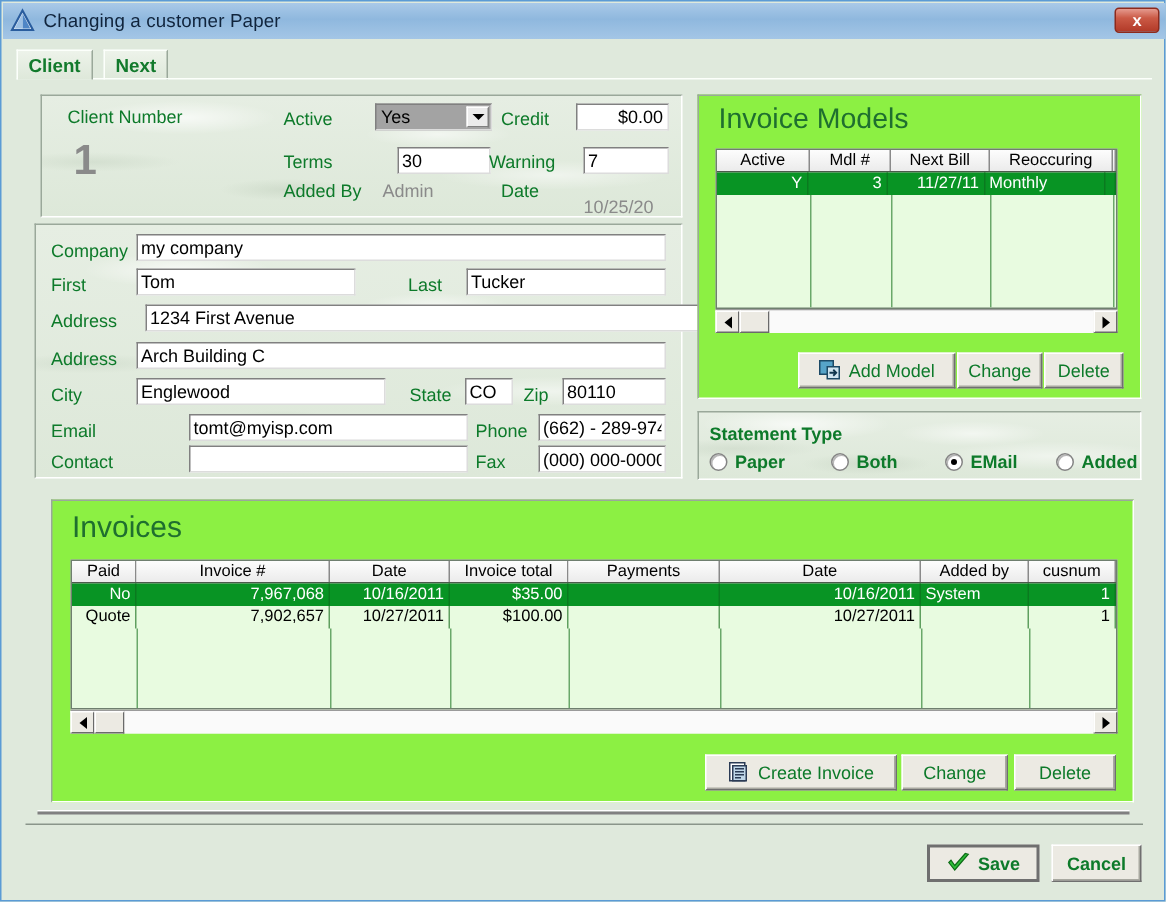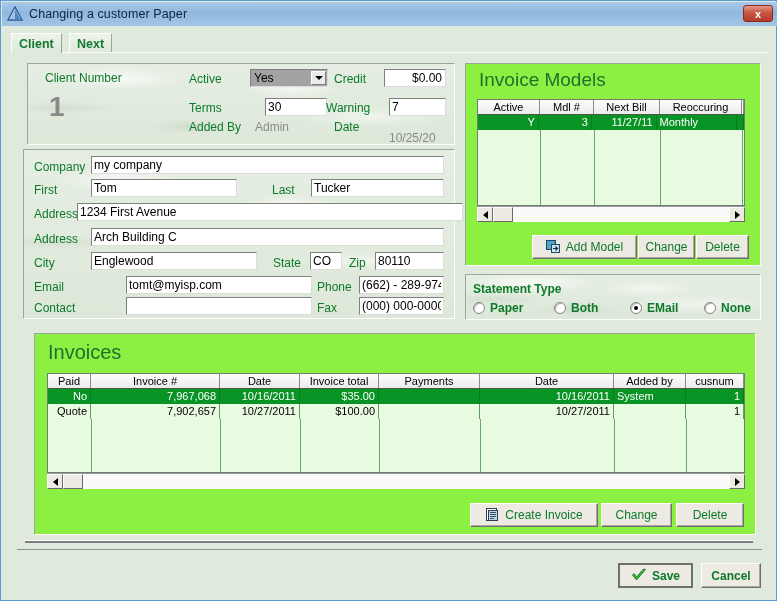--- a/index.html
+++ b/index.html
@@ -412,21 +412,21 @@
 
   <div class="lbl" style="left:33px; top:159px;">Company</div>
   <input class="fld" style="left: 90px; top: 155px; width: 353px;" value="my company">
 
   <div class="lbl" style="left:33px; top:182px;">First</div>
   <input class="fld" style="left: 90px; top: 178px; width: 146px;" value="Tom">
   <div class="lbl" style="left:271px; top:182px;">Last</div>
   <input class="fld" style="left: 310px; top: 178px; width: 133px;" value="Tucker">
 
   <div class="lbl" style="left:33px; top:206px;">Address</div>
-  <input class="fld" style="left: 76px; top: 202px; width: 386px;" value="1234 First Avenue">
+  <input class="fld" style="left: 96px; top: 202px; width: 386px;" value="1234 First Avenue">
 
   <div class="lbl" style="left:33px; top:231px;">Address</div>
   <input class="fld" style="left: 90px; top: 227px; width: 353px;" value="Arch Building C">
 
   <div class="lbl" style="left:33px; top:255px;">City</div>
   <input class="fld" style="left: 90px; top: 251px; width: 166px;" value="Englewood">
   <div class="lbl" style="left:272px; top:255px;">State</div>
   <input class="fld" style="left: 309px; top: 251px; width: 32px;" value="CO">
   <div class="lbl" style="left:348px; top:255px;">Zip</div>
   <input class="fld" style="left: 374px; top: 251px; width: 69px;" value="80110">
@@ -505,21 +505,21 @@
   <div class="radio-wrap" style="left:553px; top:300px;">
     <span class="radio"></span>
     <span class="radio-lbl">Both</span>
   </div>
   <div class="radio-wrap" style="left:629px; top:300px;">
     <span class="radio on"></span>
     <span class="radio-lbl">EMail</span>
   </div>
   <div class="radio-wrap" style="left:703px; top:300px;">
     <span class="radio"></span>
-    <span class="radio-lbl">None</span>
+    <span class="radio-lbl">Added</span>
   </div>
 
   <div id="panel-inv" class="panel green-bg"></div>
   <div class="sect-title" style="left:47px; top:340px; font-size:20px;">Invoices</div>
 
   <div class="grid" id="invoices-grid" style="left:46px; top:372px; width:698px; height:100px;">
     <div class="grid-head">
       <div class="cell" style="width:43px;">Paid</div>
       <div class="cell" style="width:129px;">Invoice #</div>
       <div class="cell" style="width:80px;">Date</div>

